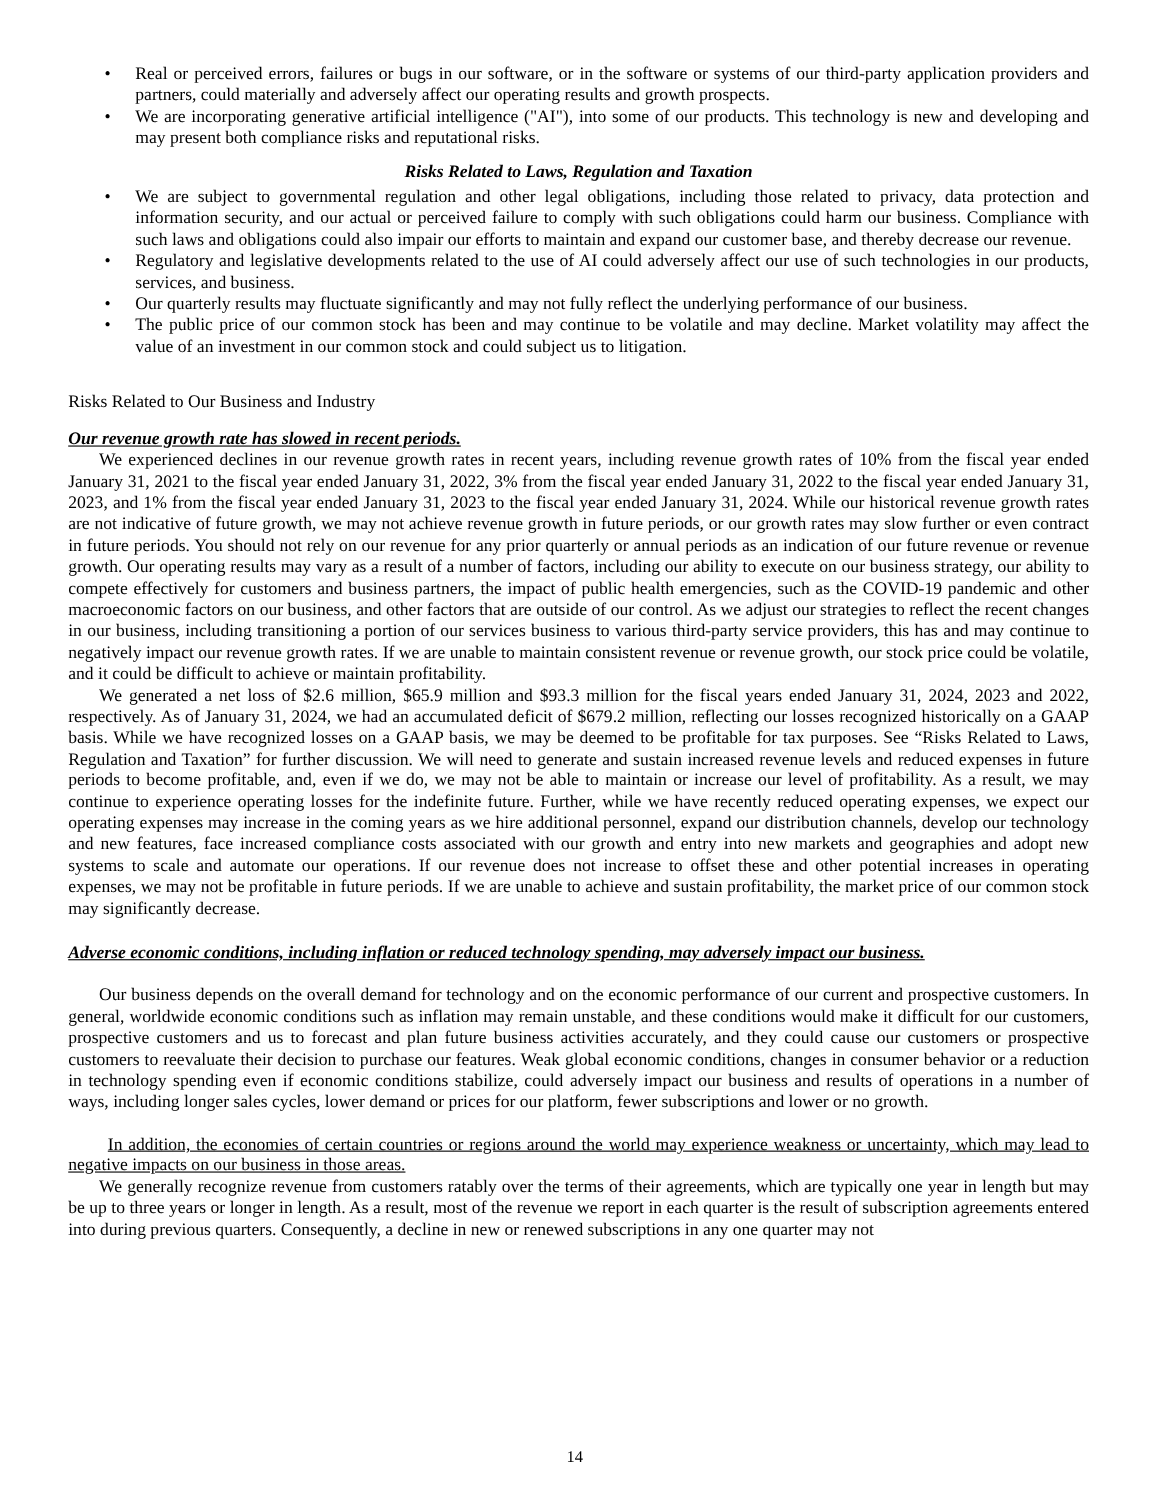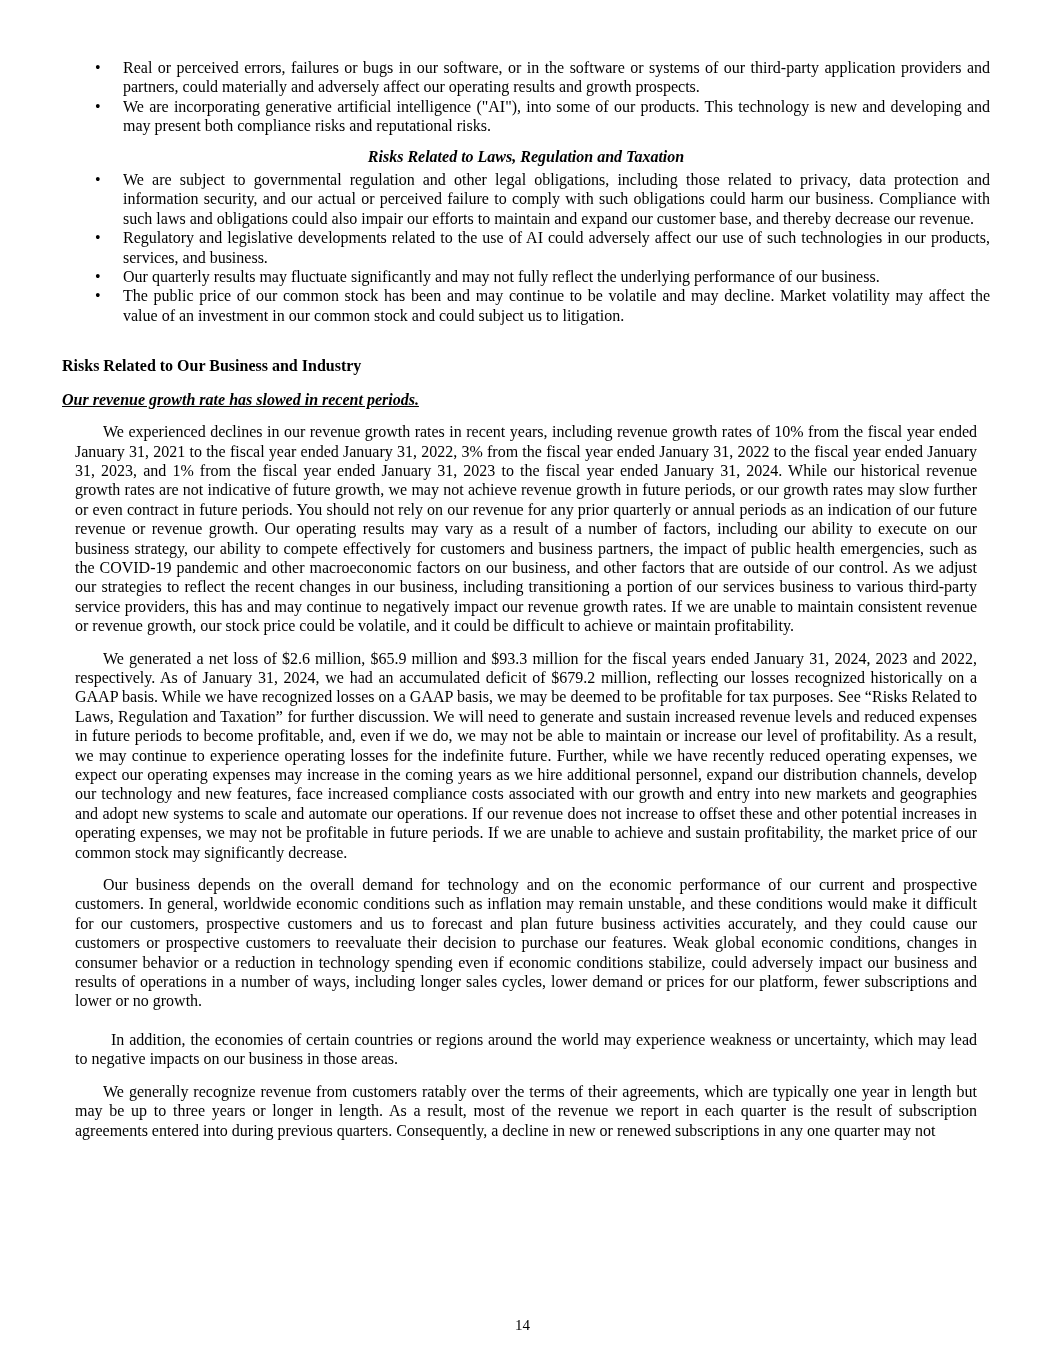--- a/index.html
+++ b/index.html
@@ -10,26 +10,26 @@
     background:#ffffff; color:#000000;
     font-family:"Liberation Serif","DejaVu Serif",serif;
     font-size:16px; line-height:19.4px;
     overflow:hidden;
   }
   .bullets { list-style:none; margin:0; padding:0; }
   .bullet { display:flex; }
   .bullet .marker { flex:0 0 61px; padding-left:33px; box-sizing:border-box; }
   .bullet .btext { flex:1 1 auto; text-align:justify; }
   .hd-section { font-weight:bold; font-style:italic; margin:11px 0 4px;text-align:center; }
-  .hd-main { font-weight:bold; margin:31px 0 0; }
+  .hd-main { font-weight:normal; margin:31px 0 0; }
   .hd-risk { font-weight:bold; font-style:italic; margin:14px 0 0;text-decoration:underline; }
   .hd-risk.spaced { margin-bottom:19px; }
   .hd-risk.mt-lg { margin-top:21px; }
-  .para { margin:13px; text-align:justify; text-indent:28px; }
-  .para.gap-top { margin-top:19px; }
+  .para { margin:0; text-align:justify; text-indent:28px; }
+  .para.gap-top { margin-top:19px;text-decoration:underline; }
   .para.indent-more { text-indent:36px; }
   .page-number {
     position:absolute; left:0; top:1316px; width:1045px;
     text-align:center; font-size:15px;
   }
 </style>
 </head>
 <body>
 
 <div class="page">
@@ -70,20 +70,21 @@
     </li>
   </ul>
 
   <div class="hd-main">Risks Related to Our Business and Industry</div>
 
   <div class="hd-risk">Our revenue growth rate has slowed in recent periods.</div>
   <p class="para">We experienced declines in our revenue growth rates in recent years, including revenue growth rates of 10% from the fiscal year ended January 31, 2021 to the fiscal year ended January 31, 2022, 3% from the fiscal year ended January 31, 2022 to the fiscal year ended January 31, 2023, and 1% from the fiscal year ended January 31, 2023 to the fiscal year ended January 31, 2024. While our historical revenue growth rates are not indicative of future growth, we may not achieve revenue growth in future periods, or our growth rates may slow further or even contract in future periods. You should not rely on our revenue for any prior quarterly or annual periods as an indication of our future revenue or revenue growth. Our operating results may vary as a result of a number of factors, including our ability to execute on our business strategy, our ability to compete effectively for customers and business partners, the impact of public health emergencies, such as the COVID-19 pandemic and other macroeconomic factors on our business, and other factors that are outside of our control. As we adjust our strategies to reflect the recent changes in our business, including transitioning a portion of our services business to various third-party service providers, this has and may continue to negatively impact our revenue growth rates. If we are unable to maintain consistent revenue or revenue growth, our stock price could be volatile, and it could be difficult to achieve or maintain profitability.</p>
 
   <p class="para">We generated a net loss of $2.6 million, $65.9 million and $93.3 million for the fiscal years ended January 31, 2024, 2023 and 2022, respectively. As of January 31, 2024, we had an accumulated deficit of $679.2 million, reflecting our losses recognized historically on a GAAP basis. While we have recognized losses on a GAAP basis, we may be deemed to be profitable for tax purposes. See “Risks Related to Laws, Regulation and Taxation” for further discussion. We will need to generate and sustain increased revenue levels and reduced expenses in future periods to become profitable, and, even if we do, we may not be able to maintain or increase our level of profitability. As a result, we may continue to experience operating losses for the indefinite future. Further, while we have recently reduced operating expenses, we expect our operating expenses may increase in the coming years as we hire additional personnel, expand our distribution channels, develop our technology and new features, face increased compliance costs associated with our growth and entry into new markets and geographies and adopt new systems to scale and automate our operations. If our revenue does not increase to offset these and other potential increases in operating expenses, we may not be profitable in future periods. If we are unable to achieve and sustain profitability, the market price of our common stock may significantly decrease.</p>
 
+  <div class="hd-risk mt-lg spaced">Adverse economic conditions, including inflation or reduced technology spending, may adversely impact our business.</div>
   <p class="para">Our business depends on the overall demand for technology and on the economic performance of our current and prospective customers. In general, worldwide economic conditions such as inflation may remain unstable, and these conditions would make it difficult for our customers, prospective customers and us to forecast and plan future business activities accurately, and they could cause our customers or prospective customers to reevaluate their decision to purchase our features. Weak global economic conditions, changes in consumer behavior or a reduction in technology spending even if economic conditions stabilize, could adversely impact our business and results of operations in a number of ways, including longer sales cycles, lower demand or prices for our platform, fewer subscriptions and lower or no growth.</p>
   <p class="para gap-top indent-more">In addition, the economies of certain countries or regions around the world may experience weakness or uncertainty, which may lead to negative impacts on our business in those areas.</p>
 
   <p class="para">We generally recognize revenue from customers ratably over the terms of their agreements, which are typically one year in length but may be up to three years or longer in length. As a result, most of the revenue we report in each quarter is the result of subscription agreements entered into during previous quarters. Consequently, a decline in new or renewed subscriptions in any one quarter may not</p>
 
   <div class="page-number">14</div>
 
 </div>
 
 </body></html>

